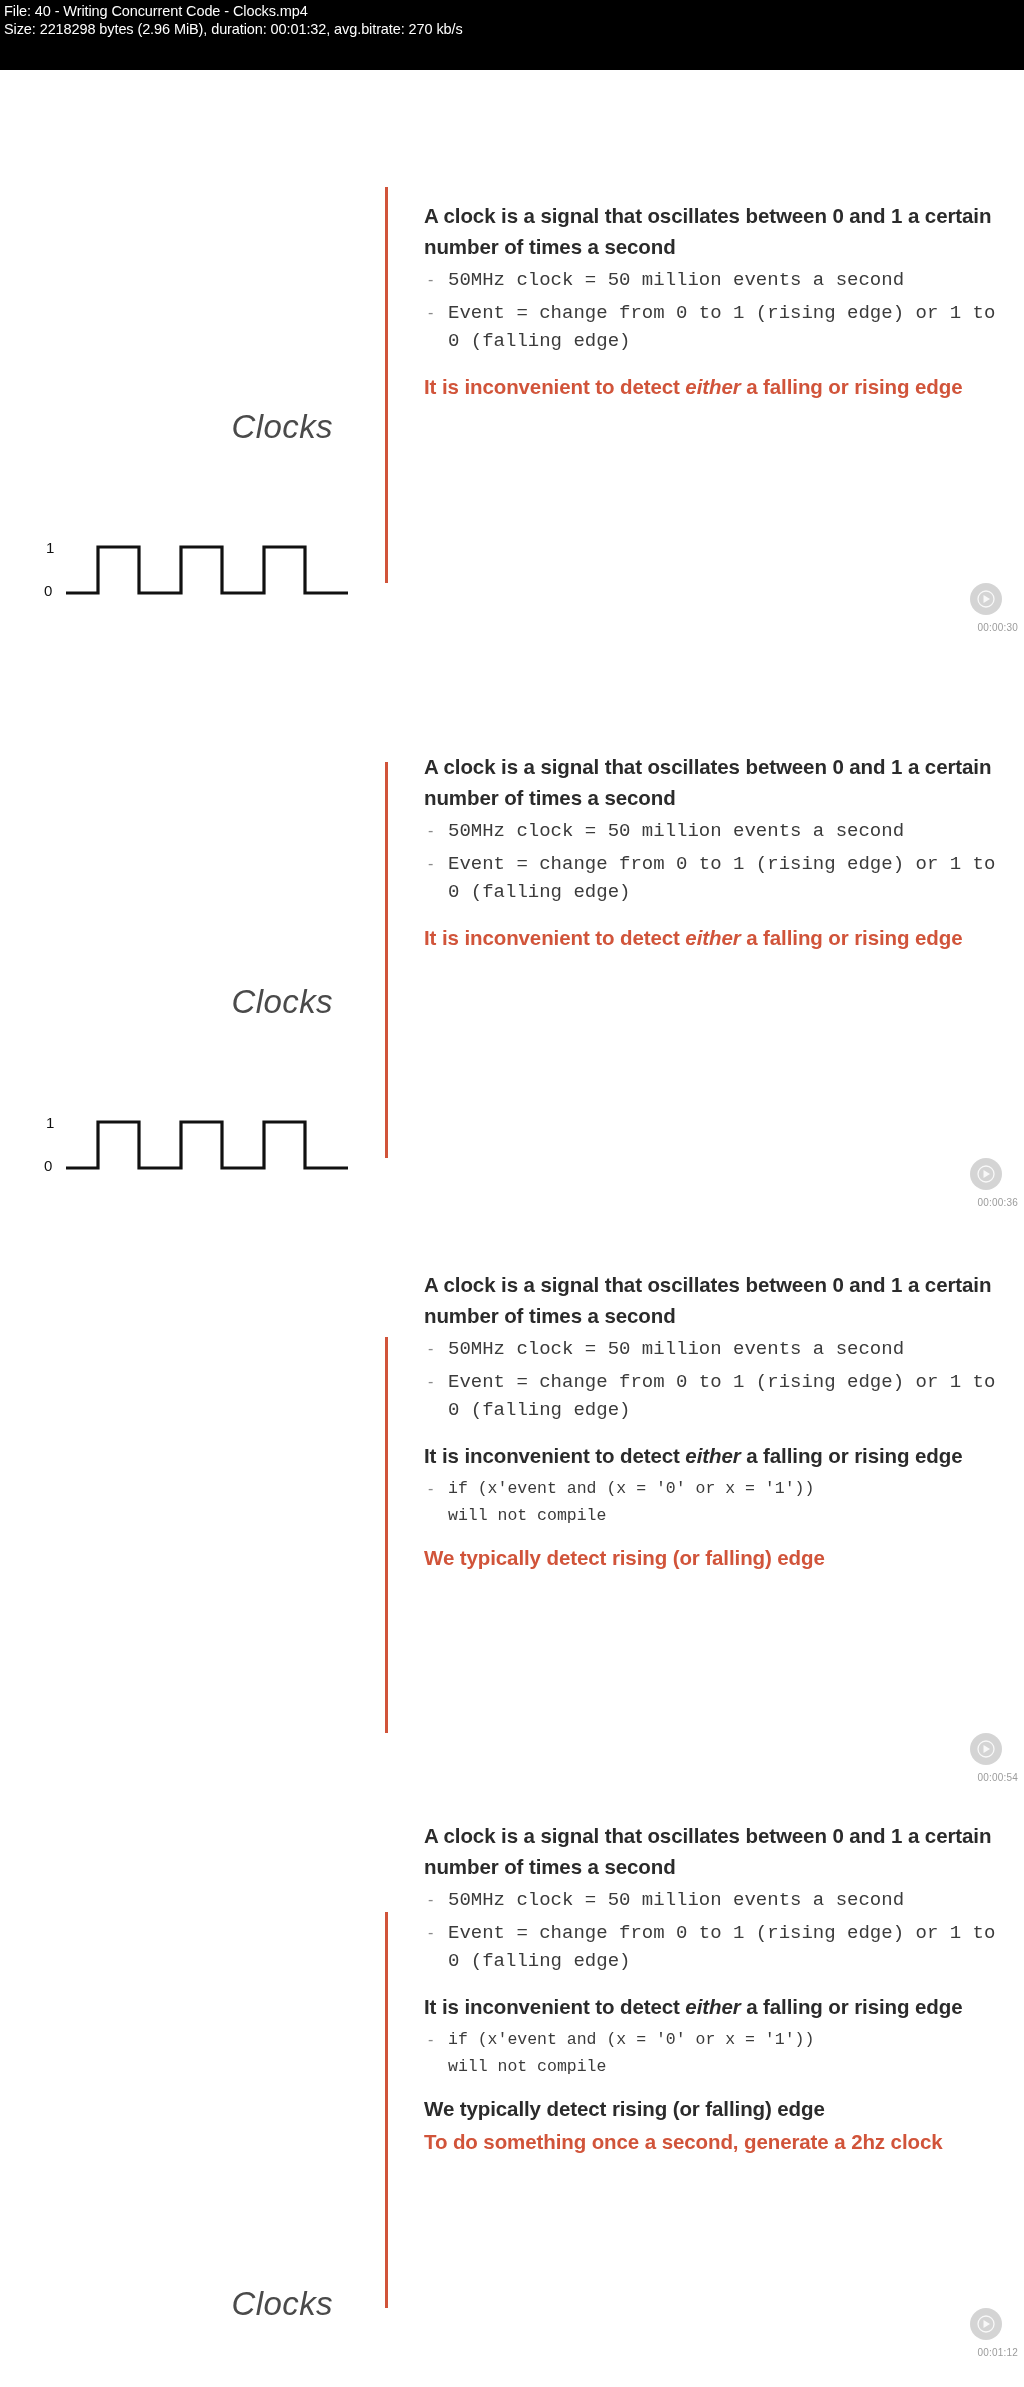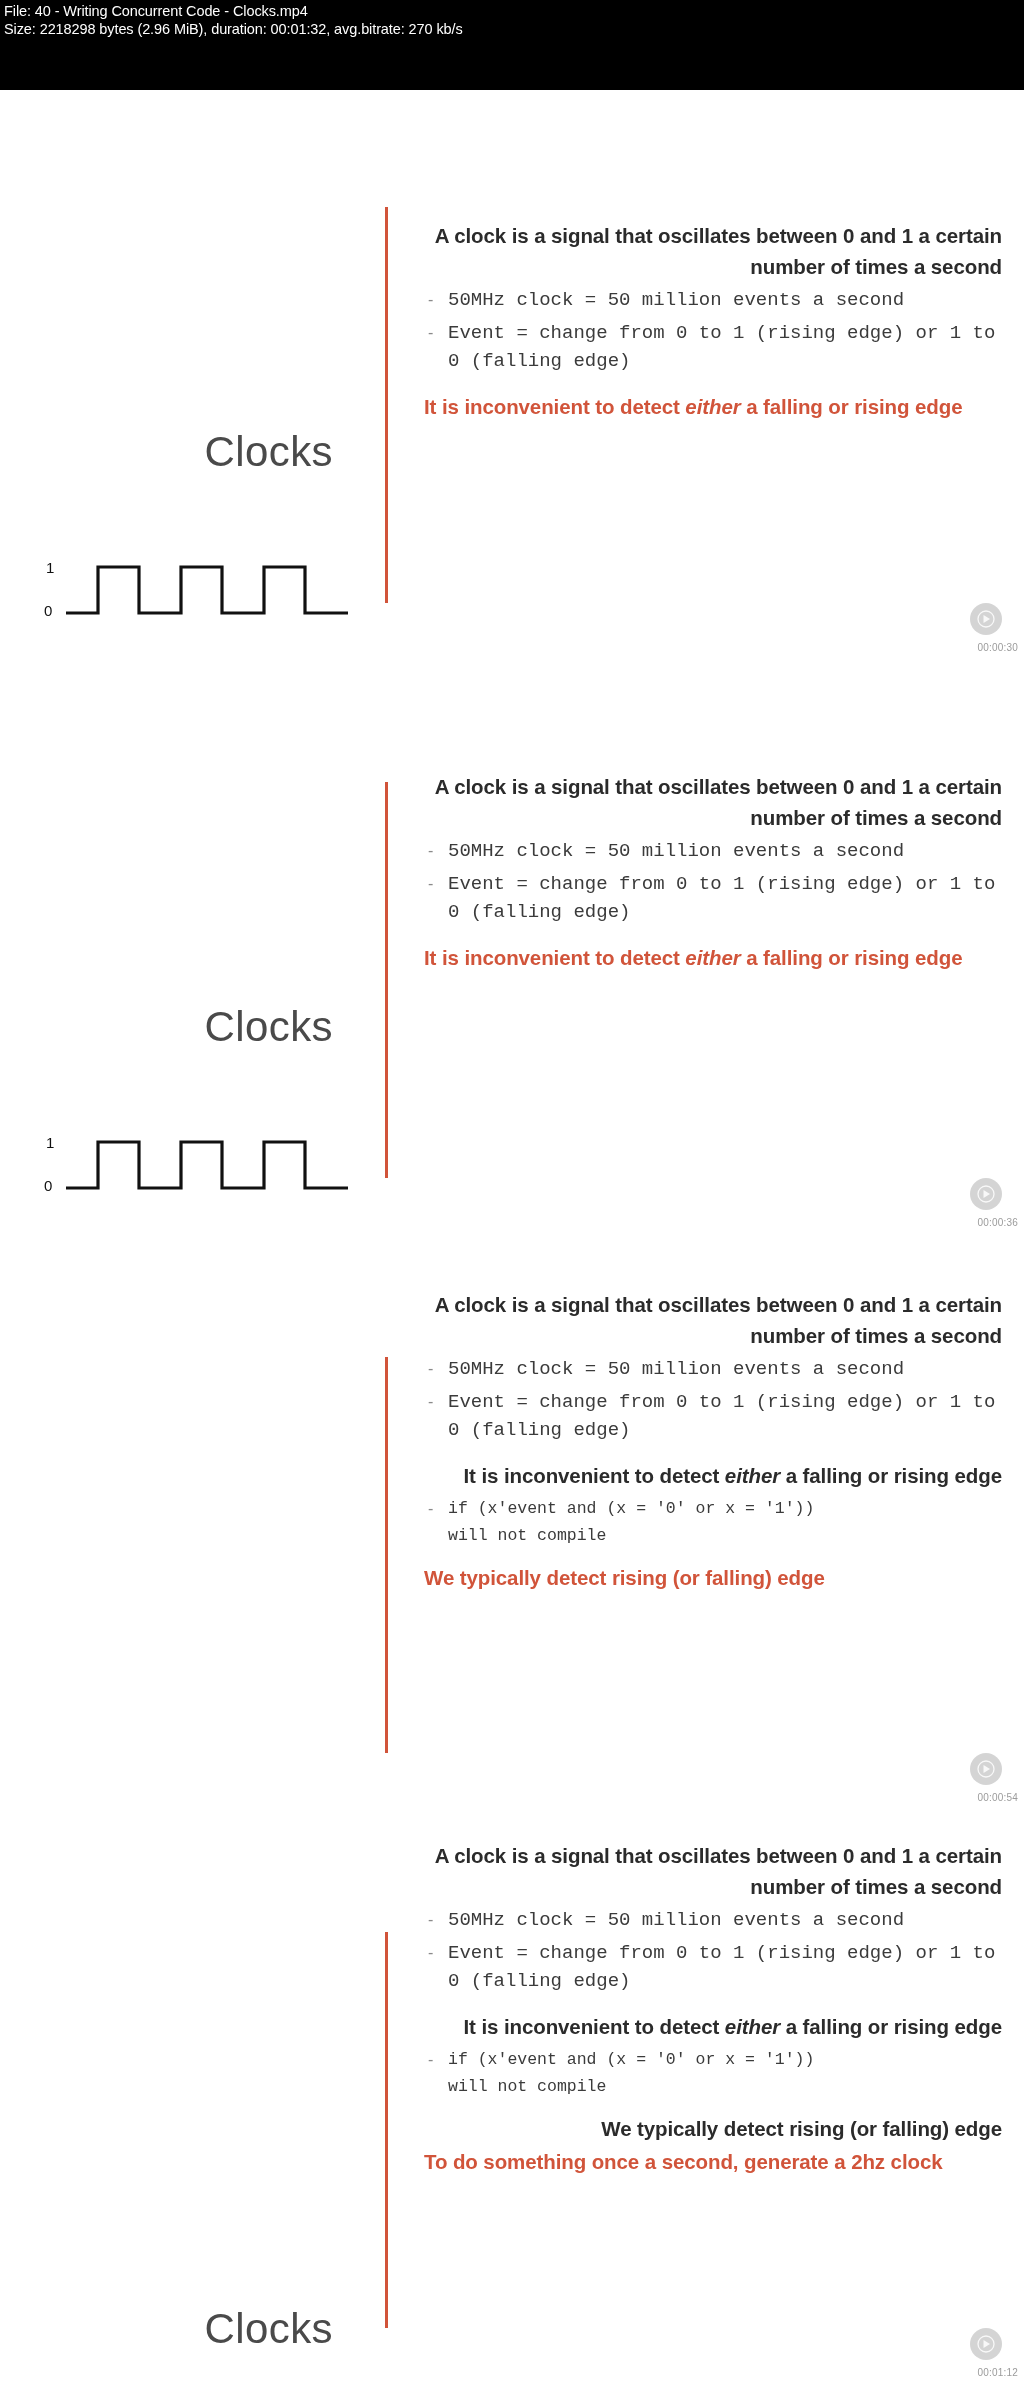--- a/index.html
+++ b/index.html
@@ -12,21 +12,21 @@
     width:1024px;
     position:relative;
     background:#ffffff;
   }
 
   
   .info-bar{
     background:#000000;
     color:#ffffff;
     padding:3px 4px 5px 4px;
-    height:90px;
+    height:70px;
     box-sizing:border-box;
   }
   .info-line{
     font-family:"Liberation Sans", sans-serif;
     font-size:14.5px;
     line-height:17.5px;
     white-space:nowrap;
     letter-spacing:-0.1px;
   }
 
@@ -62,25 +62,26 @@
   .left-col{
     position:absolute;
     left:0; top:0;
     width:385px;
     height:575px;
   }
   .slide-title{
     position:absolute;
     right:52px;
     top:338px;
-    font-size:42px;
+    font-size:33px;
     font-weight:400;
     color:#4a4a4a;
     letter-spacing:0.4px;
     font-family:"Liberation Sans", sans-serif;
+    font-style:italic;
   }
 
   
   .wave-wrap{
     position:absolute;
     left:36px;
     top:455px;
     width:330px;
     height:85px;
   }
@@ -106,21 +107,20 @@
     position:absolute;
     left:0;
     width:578px;
   }
   .heading{
     font-size:20.5px;
     font-weight:bold;
     line-height:30.5px;
     color:#2b2b2b;
     letter-spacing:-0.1px;
-    text-align:right;
   }
   .bullet{
     display:flex;
     margin-top:4px;
     font-size:19px;
     line-height:28.5px;
     color:#3b3b3b;
     font-weight:400;
   }
   .bullet .dash{

